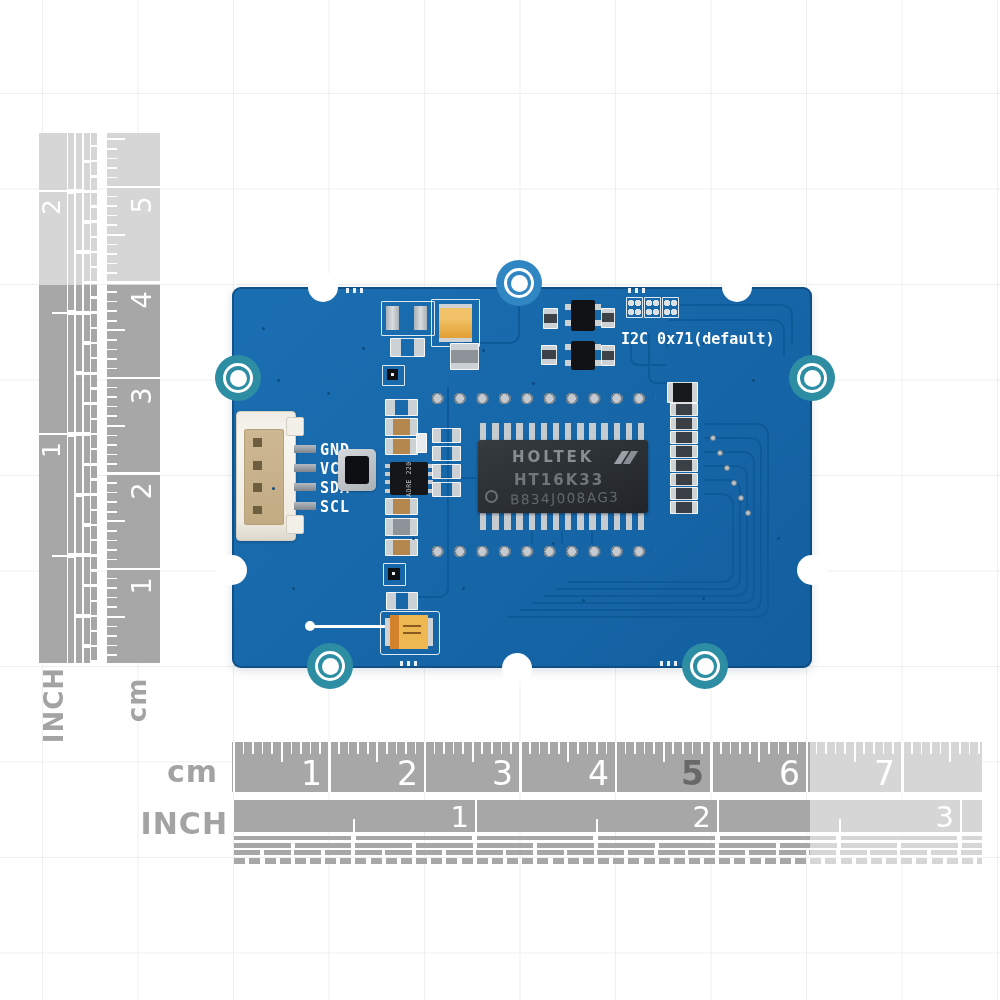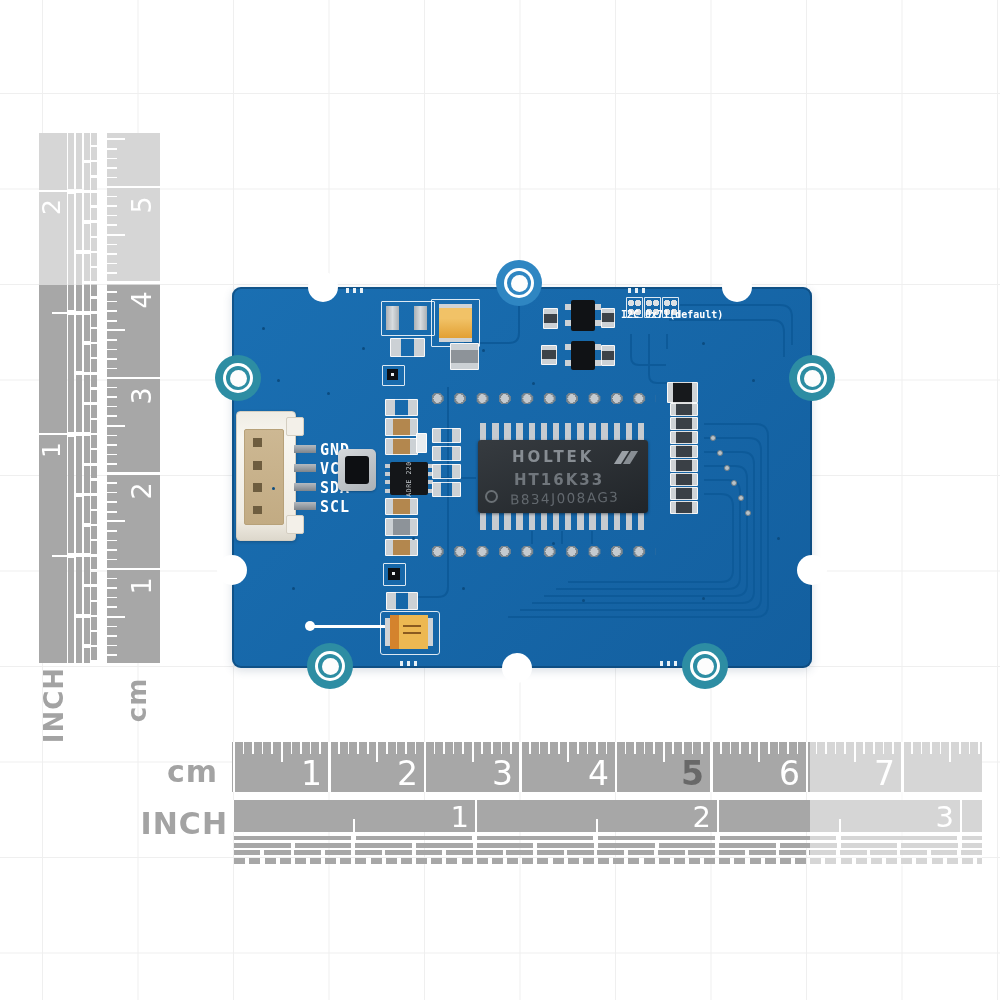--- a/index.html
+++ b/index.html
@@ -264,21 +264,21 @@
     </div>
     <div class="res" style="left:311px;top:21px;width:13px;height:19px;background:linear-gradient(to bottom,#ccd1d5 0 25%,#3c4248 25% 75%,#ccd1d5 75%);"></div>
     <div class="res" style="left:369px;top:21px;width:12px;height:18px;background:linear-gradient(to bottom,#ccd1d5 0 25%,#3c4248 25% 75%,#ccd1d5 75%);"></div>
     <div class="res" style="left:309px;top:58px;width:14px;height:18px;background:linear-gradient(to bottom,#ccd1d5 0 25%,#3c4248 25% 75%,#ccd1d5 75%);"></div>
     <div class="res" style="left:369px;top:58px;width:12px;height:19px;background:linear-gradient(to bottom,#ccd1d5 0 25%,#3c4248 25% 75%,#ccd1d5 75%);"></div>
 
     <div class="res" style="left:394px;top:10px;width:15px;height:19px;background:radial-gradient(circle 3.5px at 4px 5px,#dde1e4 0 3px,transparent 3px),radial-gradient(circle 3.5px at 11px 5px,#dde1e4 0 3px,transparent 3px),radial-gradient(circle 3.5px at 4px 14px,#dde1e4 0 3px,transparent 3px),radial-gradient(circle 3.5px at 11px 14px,#dde1e4 0 3px,transparent 3px);"></div>
     <div class="res" style="left:412px;top:10px;width:15px;height:19px;background:radial-gradient(circle 3.5px at 4px 5px,#dde1e4 0 3px,transparent 3px),radial-gradient(circle 3.5px at 11px 5px,#dde1e4 0 3px,transparent 3px),radial-gradient(circle 3.5px at 4px 14px,#dde1e4 0 3px,transparent 3px),radial-gradient(circle 3.5px at 11px 14px,#dde1e4 0 3px,transparent 3px);"></div>
     <div class="res" style="left:430px;top:10px;width:15px;height:19px;background:radial-gradient(circle 3.5px at 4px 5px,#dde1e4 0 3px,transparent 3px),radial-gradient(circle 3.5px at 11px 5px,#dde1e4 0 3px,transparent 3px),radial-gradient(circle 3.5px at 4px 14px,#dde1e4 0 3px,transparent 3px),radial-gradient(circle 3.5px at 11px 14px,#dde1e4 0 3px,transparent 3px);"></div>
 
-    <span class="silk abs" style="left:389px;top:22px;font-size:10px;">I2C 0x71(default)</span>
+    <span class="silk abs" style="left:389px;top:43px;font-size:15px;">I2C 0x71(default)</span>
 
     <div class="res" style="left:149px;top:14px;width:52px;height:33px;">
       <div class="abs" style="left:4px;top:4px;width:13px;height:24px;background:linear-gradient(90deg,#aab0b5,#d8dcdf,#aab0b5);"></div>
       <div class="abs" style="left:32px;top:4px;width:13px;height:24px;background:linear-gradient(90deg,#aab0b5,#d8dcdf,#aab0b5);"></div>
     </div>
     <div class="res" style="left:199px;top:12px;width:47px;height:46px;">
       <div class="abs" style="left:7px;top:4px;width:33px;height:5px;background:#cfd3d6;"></div>
       <div class="abs" style="left:7px;top:37px;width:33px;height:5px;background:#cfd3d6;"></div>
       <div class="abs" style="left:7px;top:8px;width:33px;height:30px;background:linear-gradient(180deg,#f1c267 0 35%,#e2a033);"></div>
     </div>

